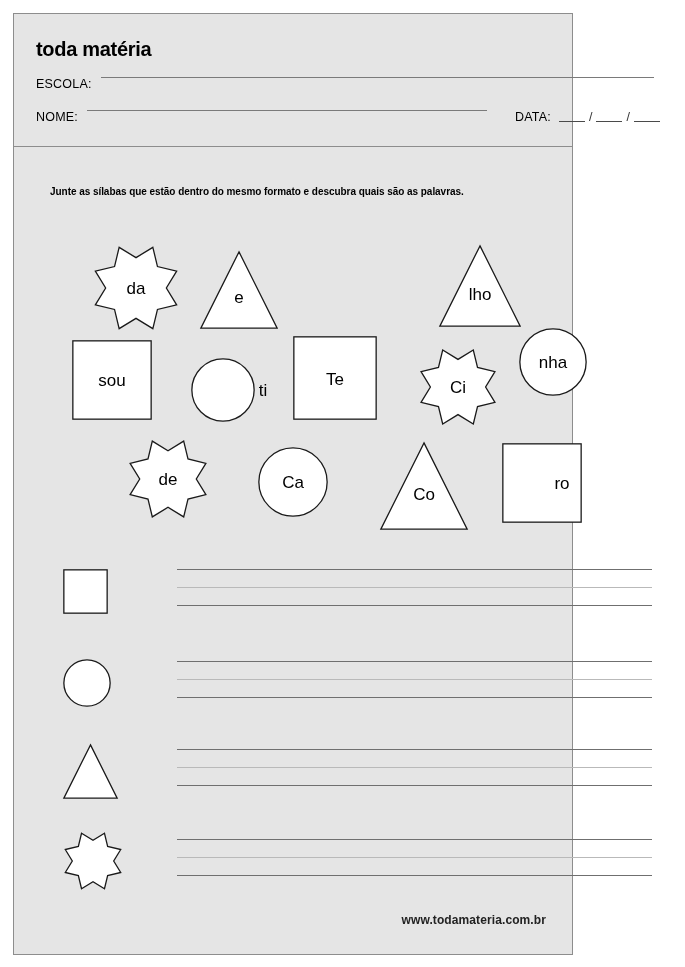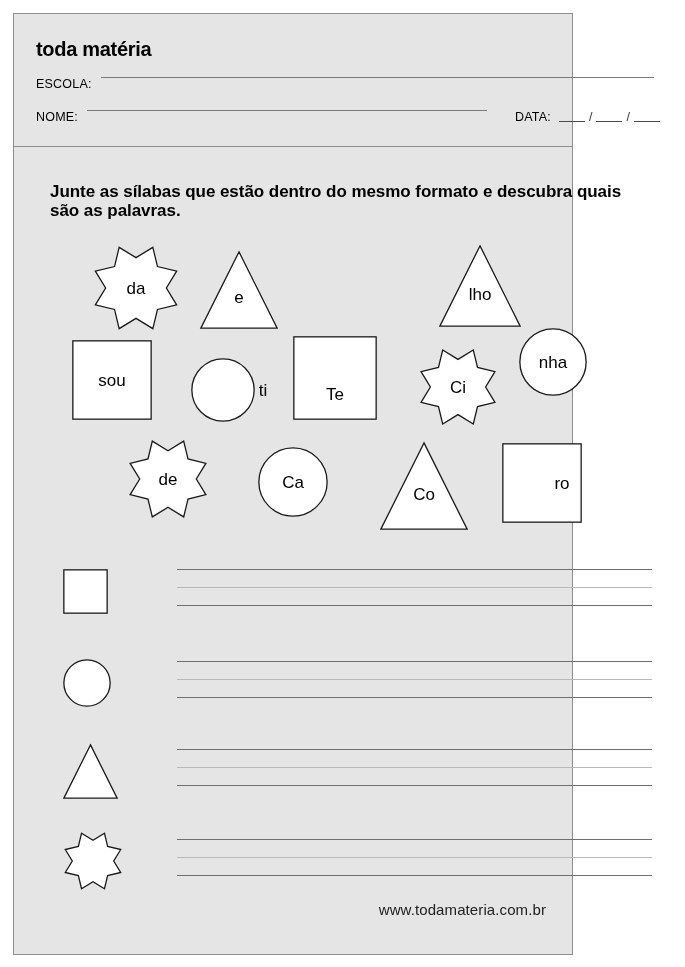--- a/index.html
+++ b/index.html
@@ -88,21 +88,21 @@
     color: #333;
   }
   #data-label { margin-right: 4px; }
 
   
   #instruction {
     position: absolute;
     left: 36px;
     top: 168px;
     width: 580px;
-    font-size: 17px;
+    font-size: 10px;
     font-weight: bold;
     line-height: 19px;
     letter-spacing: -0.05px;
   }
 
   
   #shape-field {
     position: absolute;
     left: 0;
     top: 0;
@@ -152,23 +152,23 @@
   }
   .ruled-line.mid {
     background: #b9b9b9;
   }
   .ruled-gap { height: 17px; }
 
   
   #footer-url {
     position: absolute;
     right: 26px;
-    bottom: 36px;
-    font-size: 15px;
-    font-weight: normal;
+    bottom: 27px;
+    font-size: 12px;
+    font-weight: bold;
     letter-spacing: 0.1px;
     color: #222;
   }
 </style>
 </head>
 <body>
 
 <div id="page-frame">
 
   <div id="header">
@@ -224,21 +224,21 @@
       <div class="shape-cell" style="left: 177px; top: 344px; width: 64px; height: 64px;">
         <svg width="64" height="64" viewBox="0 0 64 64">
           <circle cx="32" cy="32" r="31.15" fill="#fff" stroke="#1a1a1a" stroke-width="1.3"></circle>
         </svg>
         <span class="shape-label" style="top: 23.5px; padding-left: 40px;">ti</span>
       </div>
       <div class="shape-cell" style="left: 279px; top: 322px; width: 84px; height: 84px;">
         <svg width="84" height="84" viewBox="0 0 84 84">
           <rect x="0.8500000000000001" y="0.8500000000000001" width="82.3" height="82.3" fill="#fff" stroke="#1a1a1a" stroke-width="1.3"></rect>
         </svg>
-        <span class="shape-label" style="top: 50px;">Te</span>
+        <span class="shape-label" style="top: 35px;">Te</span>
       </div>
       <div class="shape-cell" style="left: 404px; top: 333px; width: 80px; height: 80px;">
         <svg width="80" height="80" viewBox="0 0 80 80">
           <polygon points="55.31,3.04 59.52,20.48 76.96,24.69 67.60,40.00 76.96,55.31 59.52,59.52 55.31,76.96 40.00,67.60 24.69,76.96 20.48,59.52 3.04,55.31 12.40,40.00 3.04,24.69 20.48,20.48 24.69,3.04 40.00,12.40" fill="#fff" stroke="#1a1a1a" stroke-width="1.3" stroke-linejoin="miter"></polygon>
         </svg>
         <span class="shape-label" style="top: 31.5px;">Ci</span>
       </div>
       <div class="shape-cell" style="left: 505px; top: 314px; width: 68px; height: 68px;">
         <svg width="68" height="68" viewBox="0 0 68 68">
           <circle cx="34" cy="34" r="33.15" fill="#fff" stroke="#1a1a1a" stroke-width="1.3"></circle>

